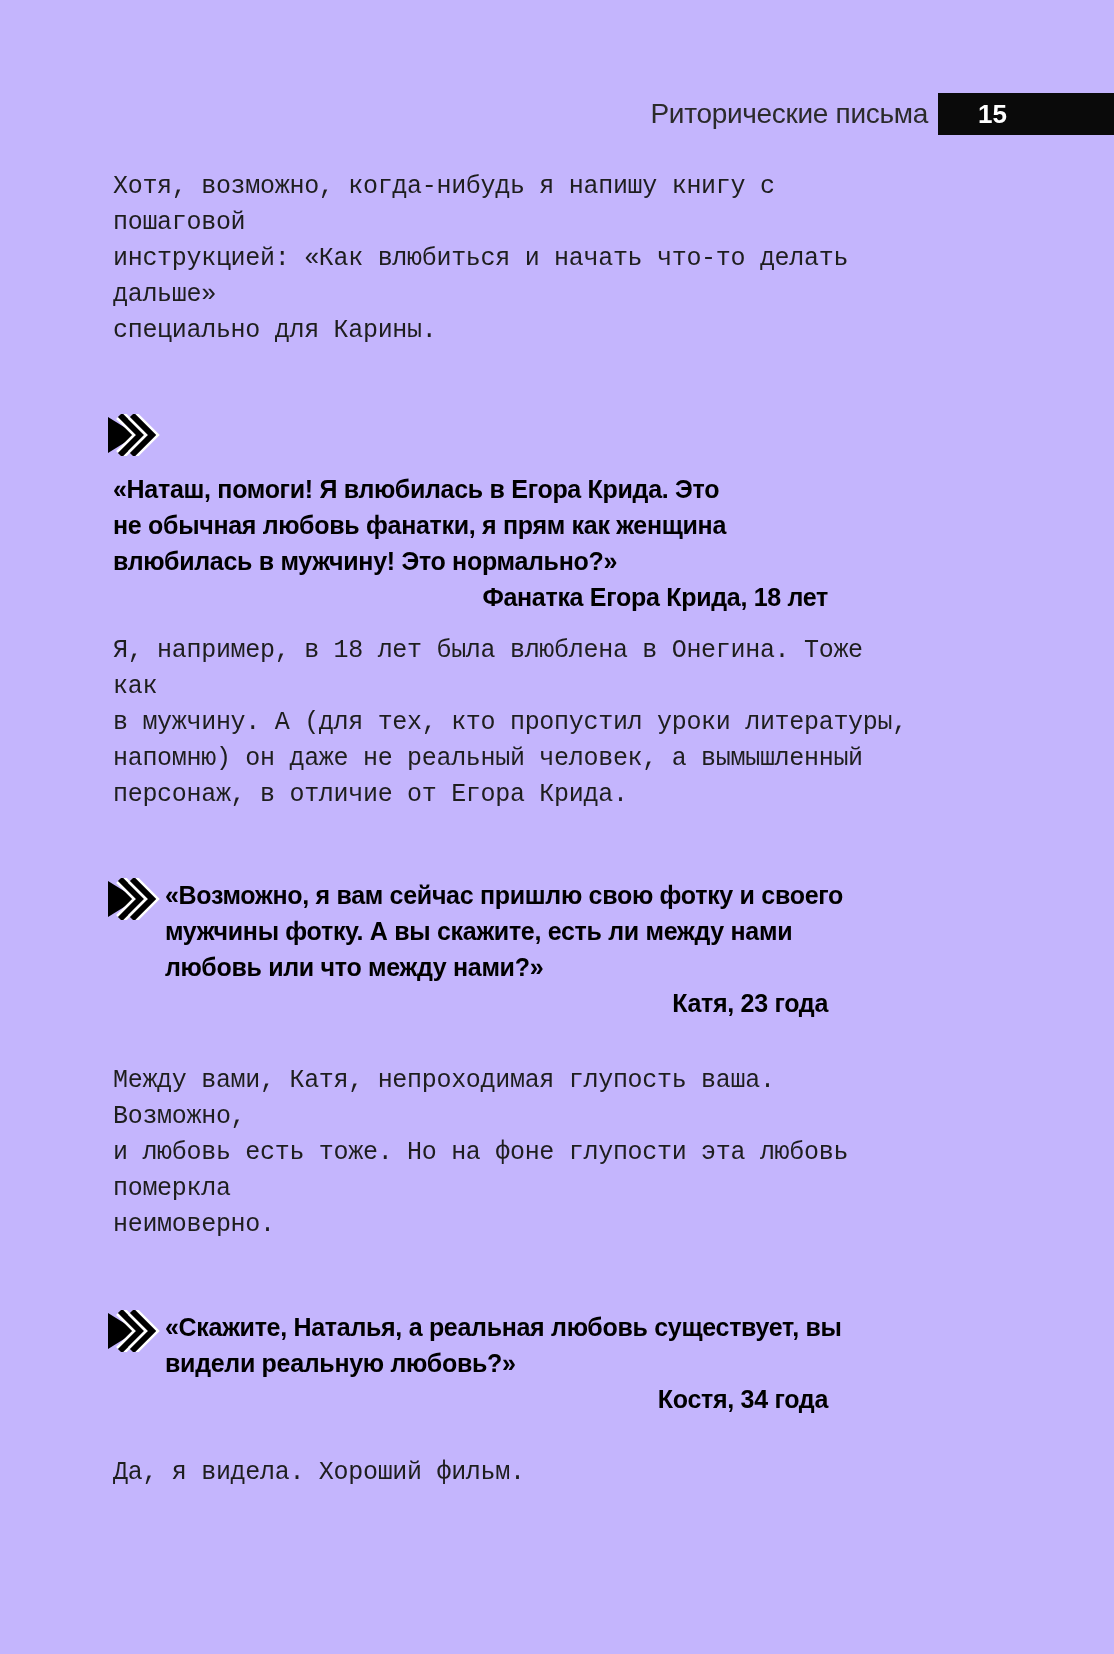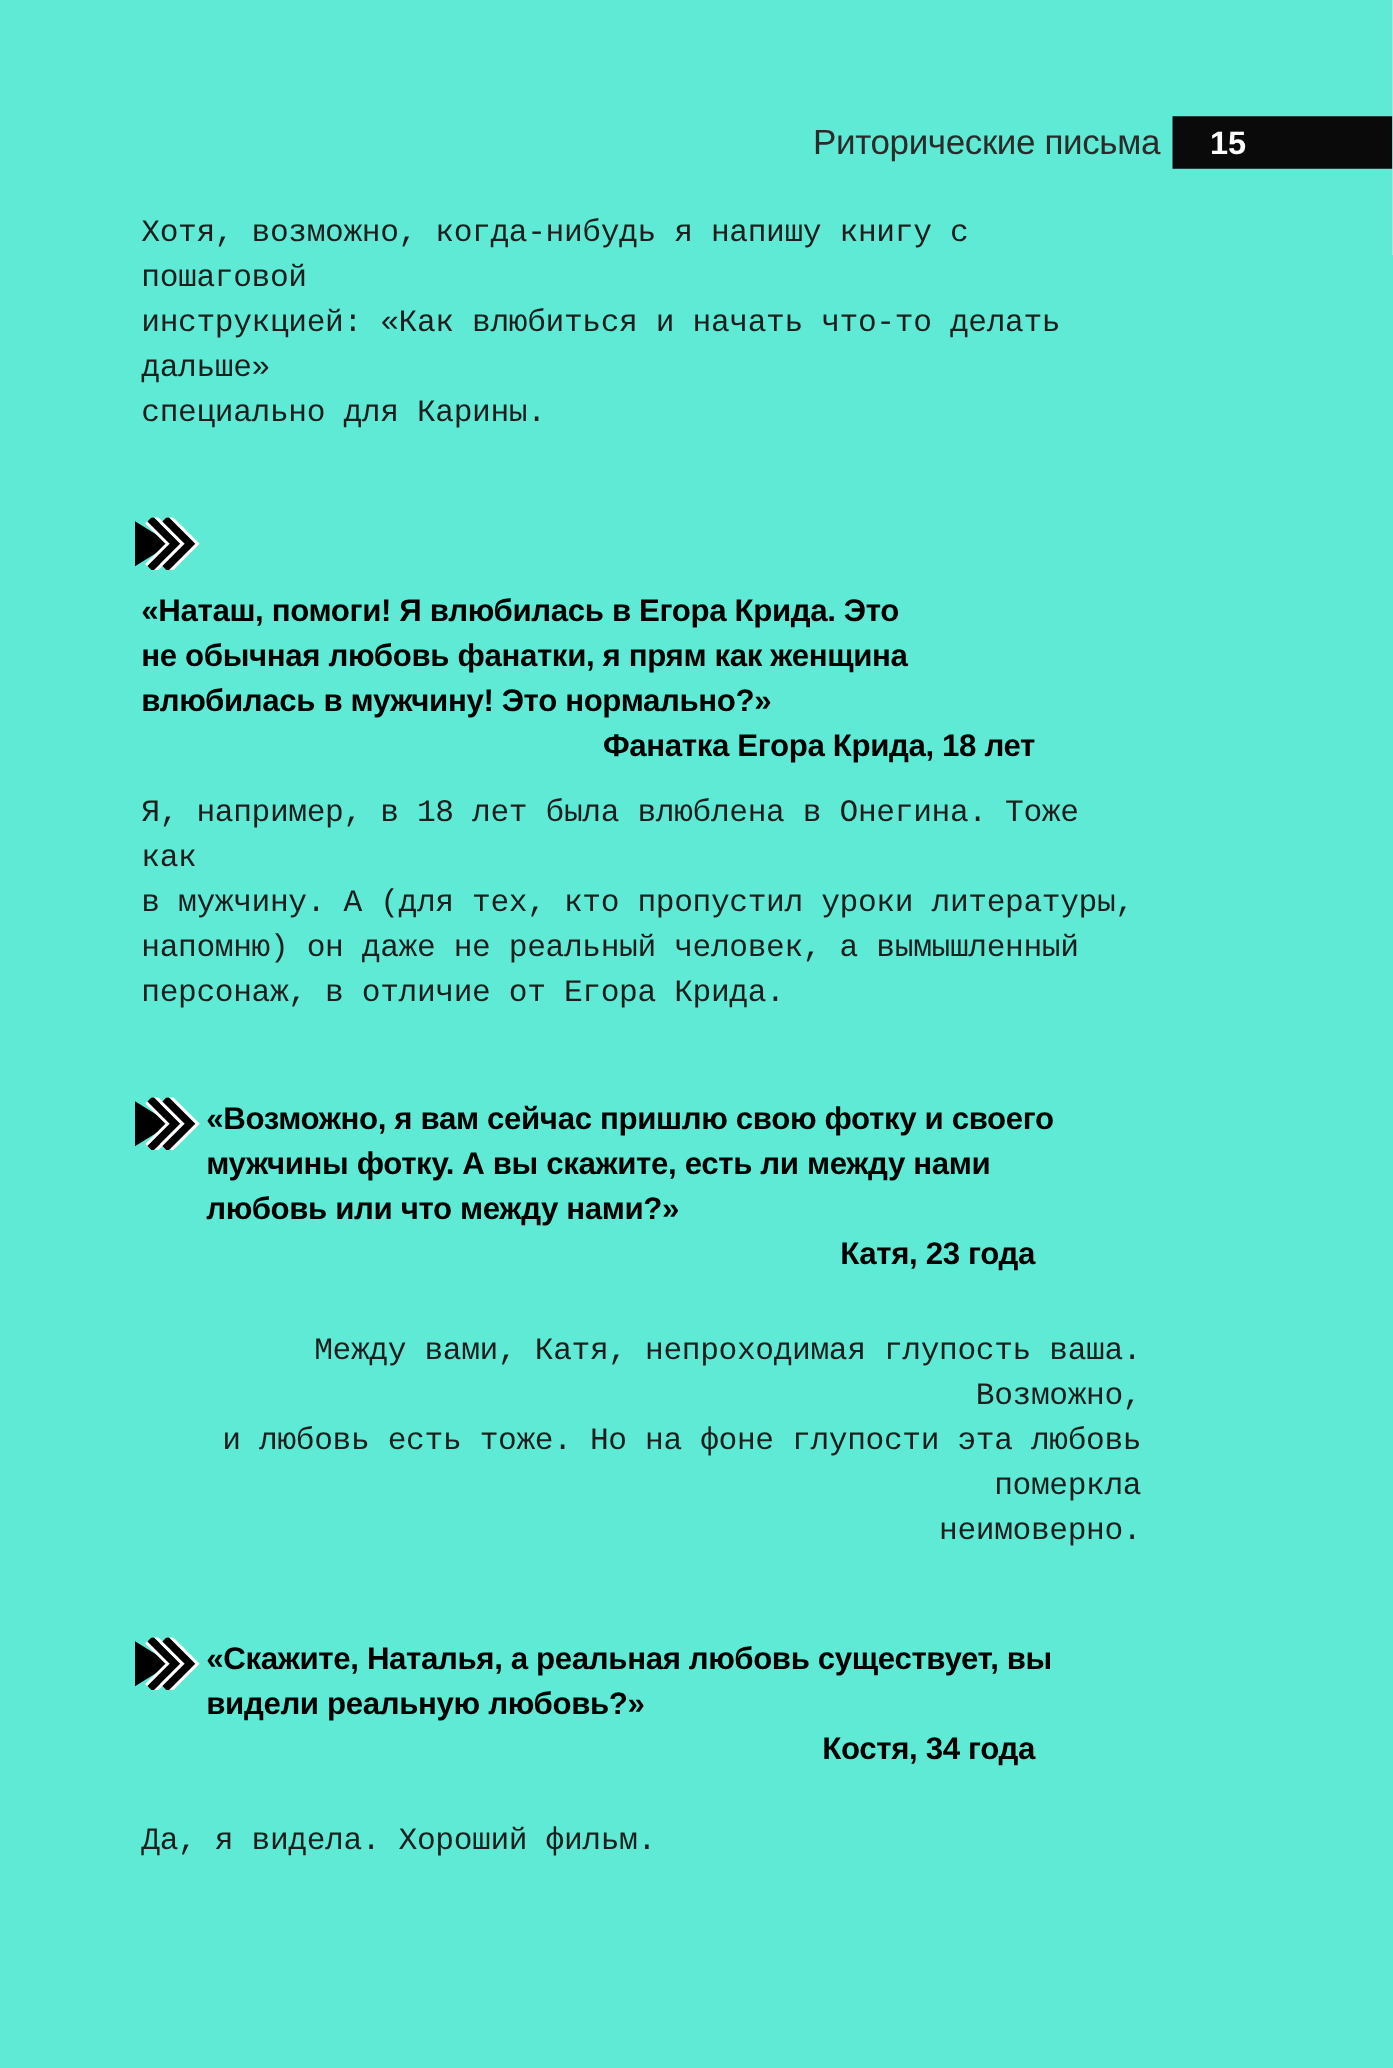--- a/index.html
+++ b/index.html
@@ -5,21 +5,21 @@
   html, body {
     margin: 0;
     padding: 0;
     background: #e8e8e8;
   }
   .page {
     position: relative;
     width: 1114px;
     height: 1654px;
     margin: 0 auto;
-    background: #5eead4;
+    background: #c4b5fd;
     font-family: "Liberation Sans", sans-serif;
     color: #1e1e1e;
     overflow: hidden;
   }
   
   .running-head {
     position: absolute;
     top: 93px;
     left: 0;
     right: 0;
@@ -37,21 +37,21 @@
   }
   .page-badge {
     width: 176px;
     height: 42px;
     background: #0a0a0a;
     color: #ffffff;
     font-weight: bold;
     font-size: 26px;
     display: flex;
     align-items: center;
-    padding-left: 30px;
+    padding-left: 40px;
     box-sizing: border-box;
   }
   
   .content {
     position: absolute;
     left: 113px;
     top: 135px;
     width: 800px;
   }
   .body-par {
@@ -92,21 +92,21 @@
     text-align: right;
     padding-right: 85px;
   }
   
   .mt-p1     { margin-top: 34px; }
   .mt-q1     { margin-top: 64px; flex-direction: column; }
   .mt-attr   { }
   .mt-p2     { margin-top: 48px; }
   .mt-p3     { margin-top: 18px; }
   .mt-q2     { margin-top: 64px; }
-  .mt-p4     { margin-top: 42px; text-align: right; }
+  .mt-p4     { margin-top: 42px; }
   .mt-q3     { margin-top: 66px; }
   .mt-p5     { margin-top: 38px; }
 </style>
 </head>
 <body>
 
 <div class="page">
 
   <div class="running-head">
     <span class="chapter-title">Риторические письма</span>

